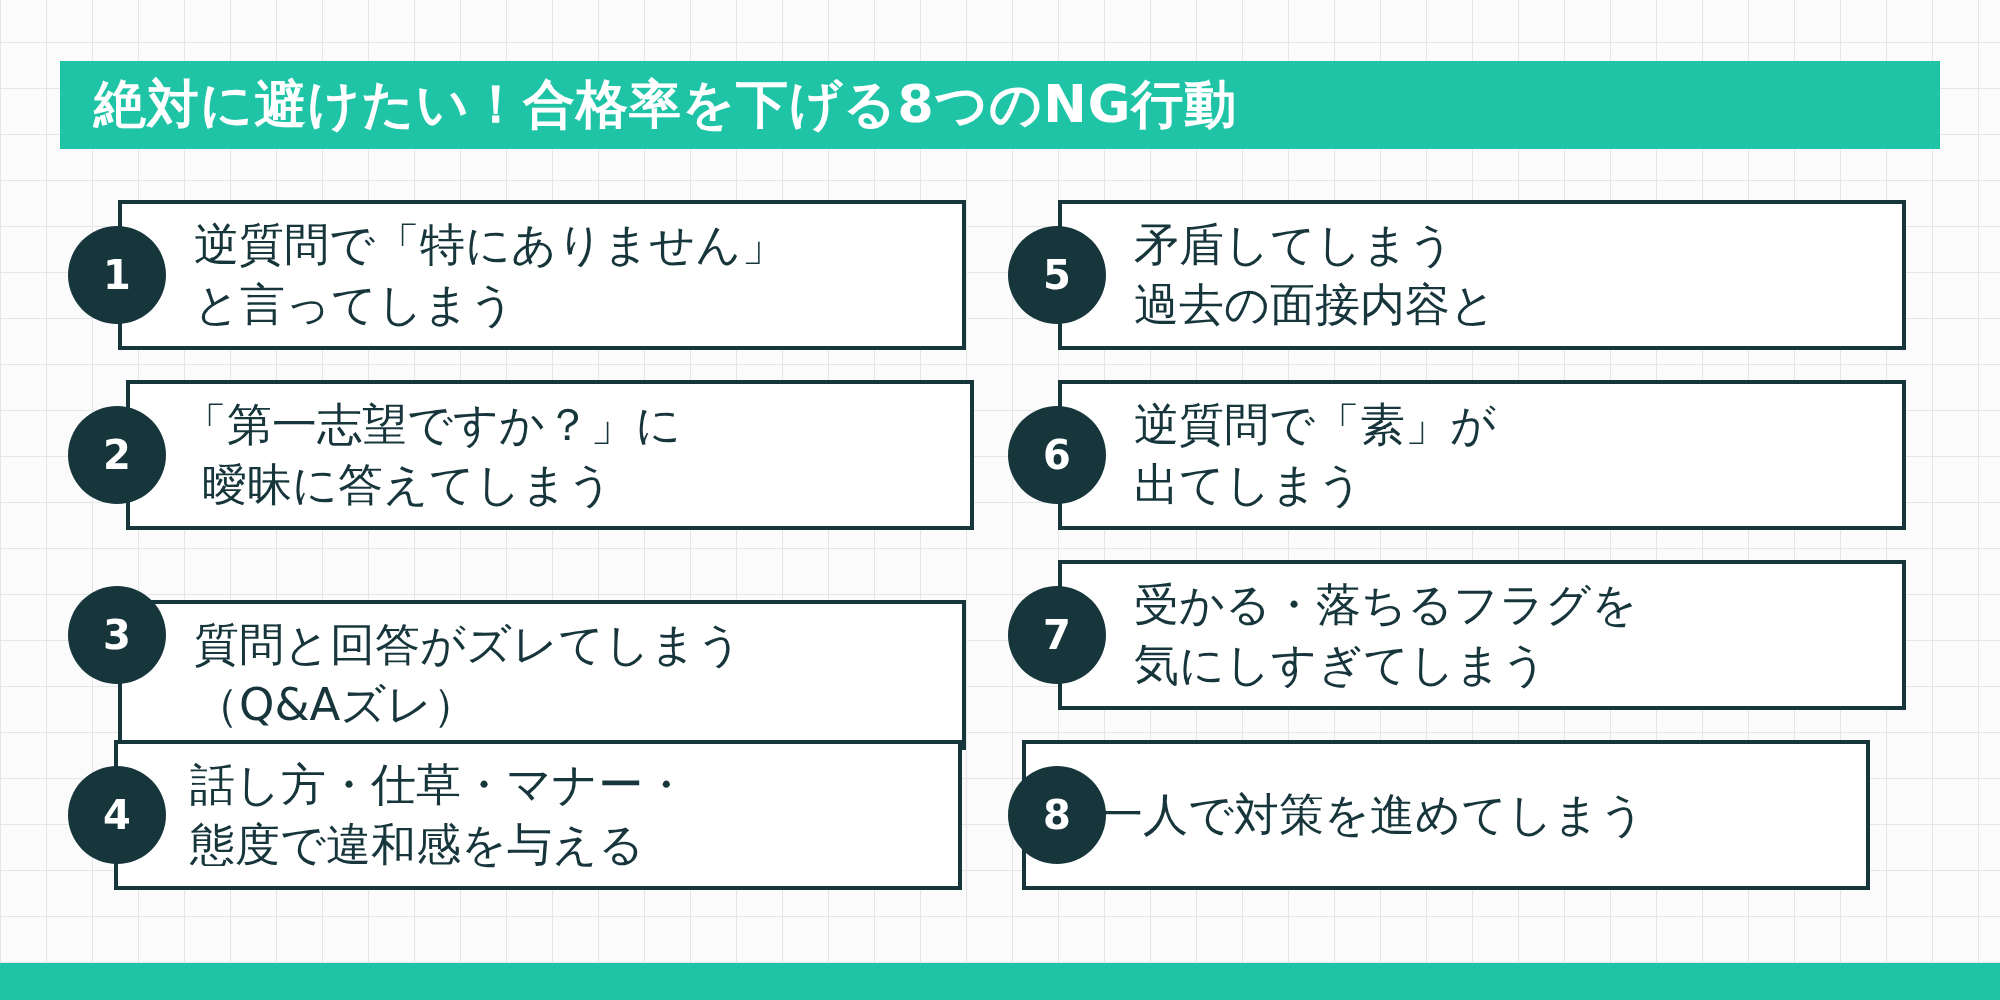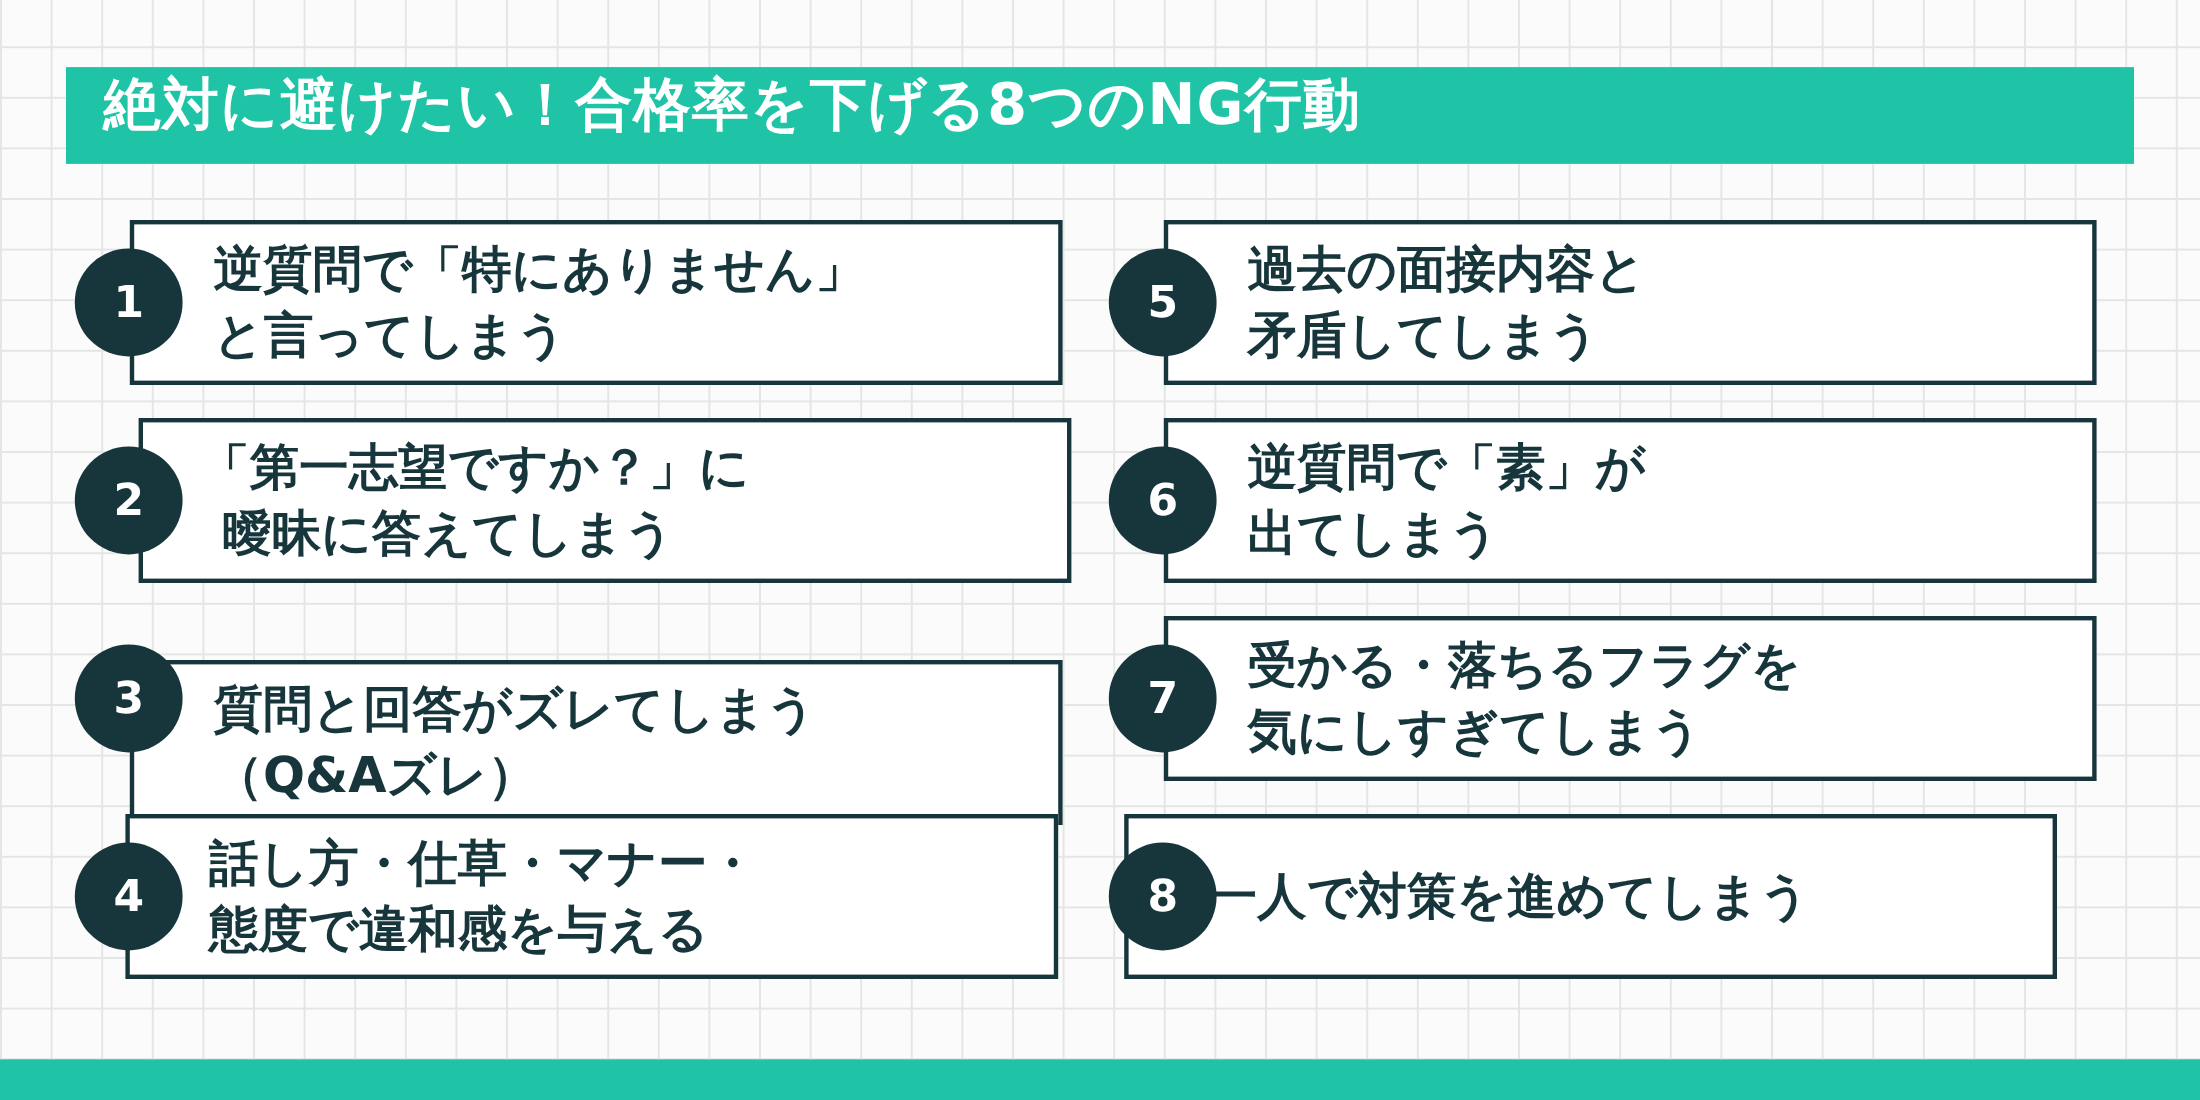--- a/index.html
+++ b/index.html
@@ -8,39 +8,39 @@
     background-color:#fbfbfb;
     background-image:
       linear-gradient(to right, #e4e6e6 1.5px, transparent 1.5px),
       linear-gradient(to bottom, #e4e6e6 1.5px, transparent 1.5px);
     background-size:46px 46px;
     background-position:0 -4px;
     font-family:"DejaVu Sans", sans-serif;
   }
   .title-bar {
     position:absolute; left:60px; top:61px; width:1880px; height:88px;
-    background:#1fc4a7; display:flex; 
+    background:#1fc4a7; display:flex; align-items:center;
   }
   .title-text {
     color:#fff; font-weight:bold; font-size:52px; margin-left:34px;
     letter-spacing:1px; white-space:nowrap;
   }
   .card {
     position:absolute; width:848px; height:150px; background:#fff;
     border:4px solid #17363c; box-sizing:border-box;
   }
   .badge {
     position:absolute; width:98px; height:98px; border-radius:50%;
     background:#17363c; color:#fff; font-weight:bold; font-size:40px;
     display:flex; align-items:center; justify-content:center;
   }
   .card-text {
     position:absolute; left:72px; right:20px; top:0; bottom:0;
     display:flex; flex-direction:column; justify-content:center;
-    color:#17363c; font-weight:bold; font-size:45px; line-height:60px;
+    color:#17363c; font-weight:normal; font-size:45px; line-height:60px;
     white-space:nowrap;
   }
   .footer-bar {
     position:absolute; left:0; top:963px; width:2000px; height:37px;
     background:#1fc4a7;
   }
 </style>
 </head>
 <body>
 
@@ -75,22 +75,22 @@
 <div class="card" style="left:114px; top:740px;">
   <div class="card-text">
     <span>話し方・仕草・マナー・</span>
     <span>態度で違和感を与える</span>
   </div>
 </div>
 <div class="badge" style="left:68px; top:766px;">4</div>
 
 <div class="card" style="left:1058px; top:200px;">
   <div class="card-text">
+    <span>矛盾してしまう</span>
     <span>過去の面接内容と</span>
-    <span>矛盾してしまう</span>
   </div>
 </div>
 <div class="badge" style="left:1008px; top:226px;">5</div>
 
 <div class="card" style="left:1058px; top:380px;">
   <div class="card-text">
     <span>逆質問で「素」が</span>
     <span>出てしまう</span>
   </div>
 </div>

